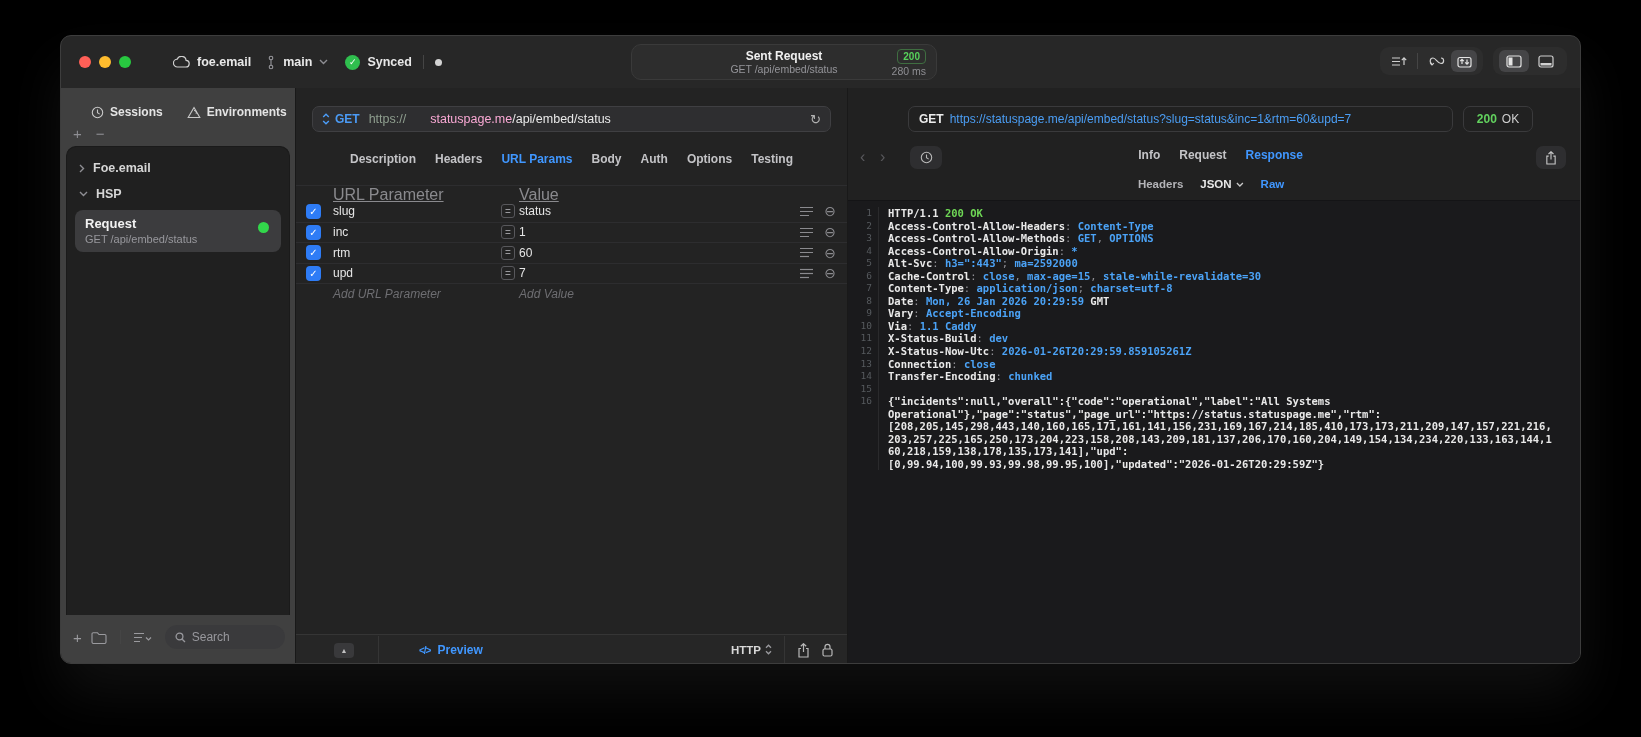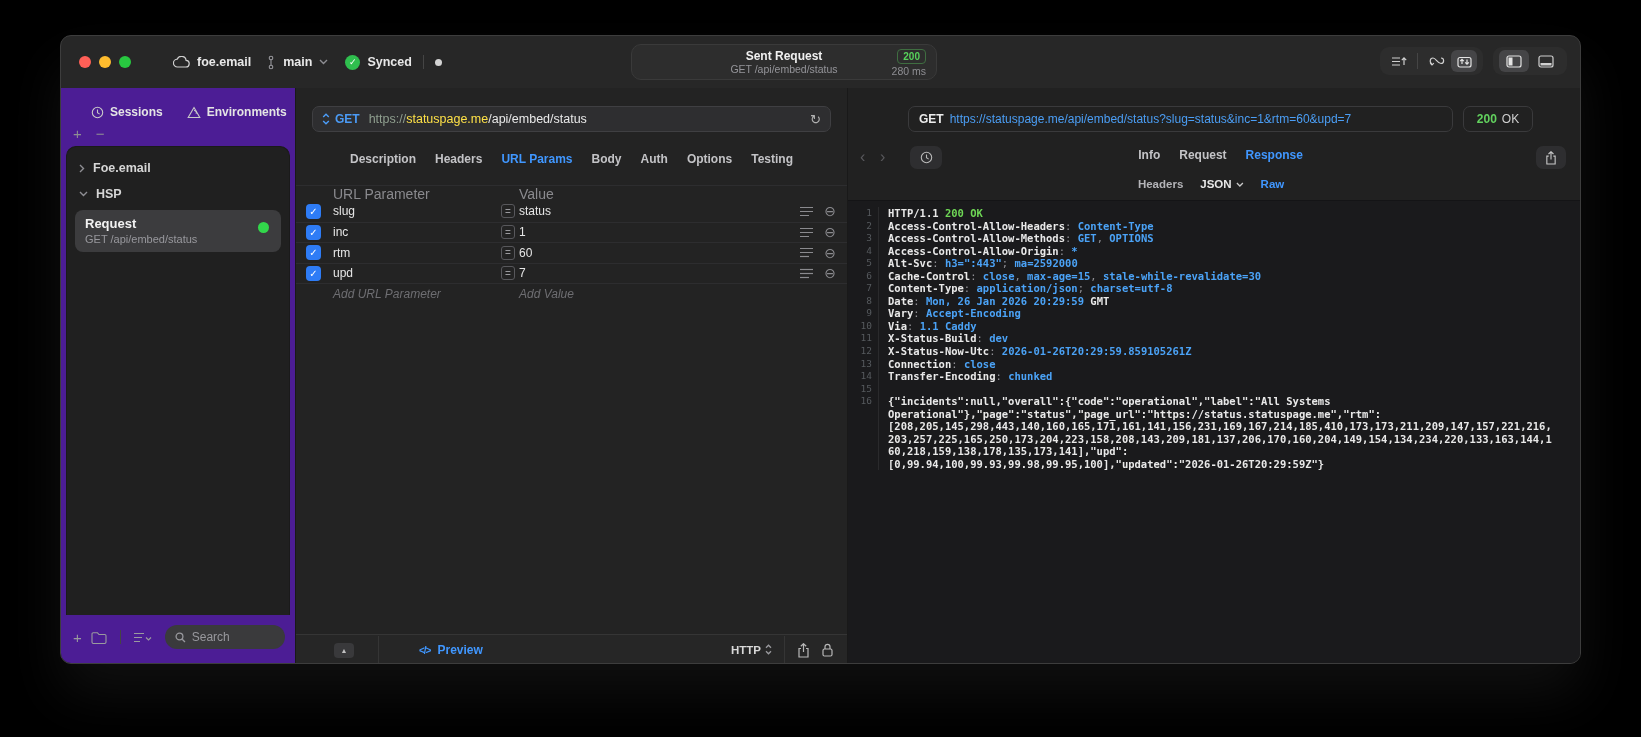--- a/index.html
+++ b/index.html
@@ -29,21 +29,21 @@
             padding:0 5px;line-height:13px;}
   .dur{font-size:10.5px;color:#8e8e93;}
   .tbright{position:absolute;right:13px;top:11px;display:flex;gap:10px;align-items:center;}
   .icongrp{display:flex;align-items:center;gap:2px;background:#2d2d2d;border-radius:9px;padding:3px 6px;}
   .tbicon{width:26px;height:22px;display:flex;align-items:center;justify-content:center;border-radius:6px;}
   .tbicon.on{background:#454547;}
   .gsep{width:1px;height:16px;background:#454545;margin:0 3px;}
   
   .content{display:flex;height:577px;}
   
-  .sidebar{width:234px;display:flex;flex-direction:column;position:relative;background:#4c1d95;}
+  .sidebar{width:234px;display:flex;flex-direction:column;position:relative;background:#404040;}
   .sbtabs{display:flex;gap:24px;padding:12px 0 0 30px;align-items:center;height:24px;}
   .sbtab{display:flex;align-items:center;gap:6px;color:#e4e4e4;font-size:12px;font-weight:600;}
   .sbpm{display:flex;gap:14px;padding:2px 0 4px 12px;color:#8e8e93;font-size:15px;line-height:16px;}
   .sbpm span{cursor:default;}
   .sbpanel{margin:0 5px;flex:1;background:#202020;border:1px solid #1a1a1a;border-bottom:none;
            border-radius:10px 10px 0 0;padding-top:8px;overflow:hidden;}
   .trow{display:flex;align-items:center;gap:8px;padding:6px 12px;color:#d6d6d6;font-size:12.5px;font-weight:600;}
   .chev{color:#8e8e93;display:flex;align-items:center;}
   .reqitem{margin:3px 8px;background:#3c3c3e;border-radius:8px;padding:6px 10px;position:relative;}
   .reqitem .r1{font-size:13px;font-weight:700;color:#f2f2f2;line-height:16px;}
@@ -53,30 +53,30 @@
   .sbico{color:#9a9a9e;font-size:15px;display:flex;align-items:center;}
   .searchpill{margin-left:4px;flex:1;height:24px;background:#3a3a3c;border-radius:13px;display:flex;
               align-items:center;gap:6px;padding:0 10px;color:#98989d;font-size:12px;}
   
   .reqpane{width:551px;background:#232323;border-left:1px solid #191919;border-right:1px solid #191919;
            display:flex;flex-direction:column;position:relative;}
   .urlbar{margin:18px 16px 0 16px;height:26px;background:#2e2e30;border:1px solid #3f3f42;border-radius:7px;
           display:flex;align-items:center;padding:0 9px;gap:5px;font-size:12.5px;box-sizing:border-box;}
   .method{color:#4b9bf5;font-weight:700;font-size:12px;}
   .scheme{color:#8f9f8f;}
-  .host{color:#fde047;}
+  .host{color:#f9a8d4;margin-left:24px;}
   .path{color:#e9e9e9;}
   .refresh{margin-left:auto;color:#b0b0b0;font-size:13px;}
   .tabsrow{display:flex;justify-content:center;gap:19px;margin-top:18px;height:18px;align-items:center;}
   .tab{font-size:12px;color:#c3c3c6;font-weight:600;}
   .tab.active{color:#4097ff;}
   .ptable{margin-top:17px;border-top:1px solid #2d2d2f;}
   .prow,.phead,.paddrow{display:grid;grid-template-columns:27px 168px 18px 1fr 26px 22px;
         align-items:center;padding-left:10px;padding-right:6px;height:20.5px;box-sizing:border-box;}
-  .phead{height:15px;color:#8a8a8e;font-size:14px;}
+  .phead{height:15px;color:#8a8a8e;font-size:16px;text-decoration:underline;}
   .prow{border-top:1px solid #2d2d2f;font-size:12px;color:#e6e6e6;}
   .prow:first-of-type{border-top:none;}
   .cb{width:15px;height:15px;background:#2e7cf6;border-radius:4px;color:#fff;font-size:10px;font-weight:700;
       display:flex;align-items:center;justify-content:center;}
   .eq{width:14px;height:14px;border:1px solid #58585c;border-radius:3px;color:#9a9a9e;font-size:10px;
       display:flex;align-items:center;justify-content:center;box-sizing:border-box;}
   .rico{display:flex;align-items:center;justify-content:center;color:#8a8a8e;}
   .mcirc{font-size:14px;color:#8a8a8e;line-height:14px;}
   .paddrow{border-top:1px solid #2d2d2f;color:#6e6e72;font-size:12px;height:21px;font-style:italic;}
   .reqfooter{margin-top:auto;height:30px;border-top:1px solid #353535;background:#262626;display:flex;

